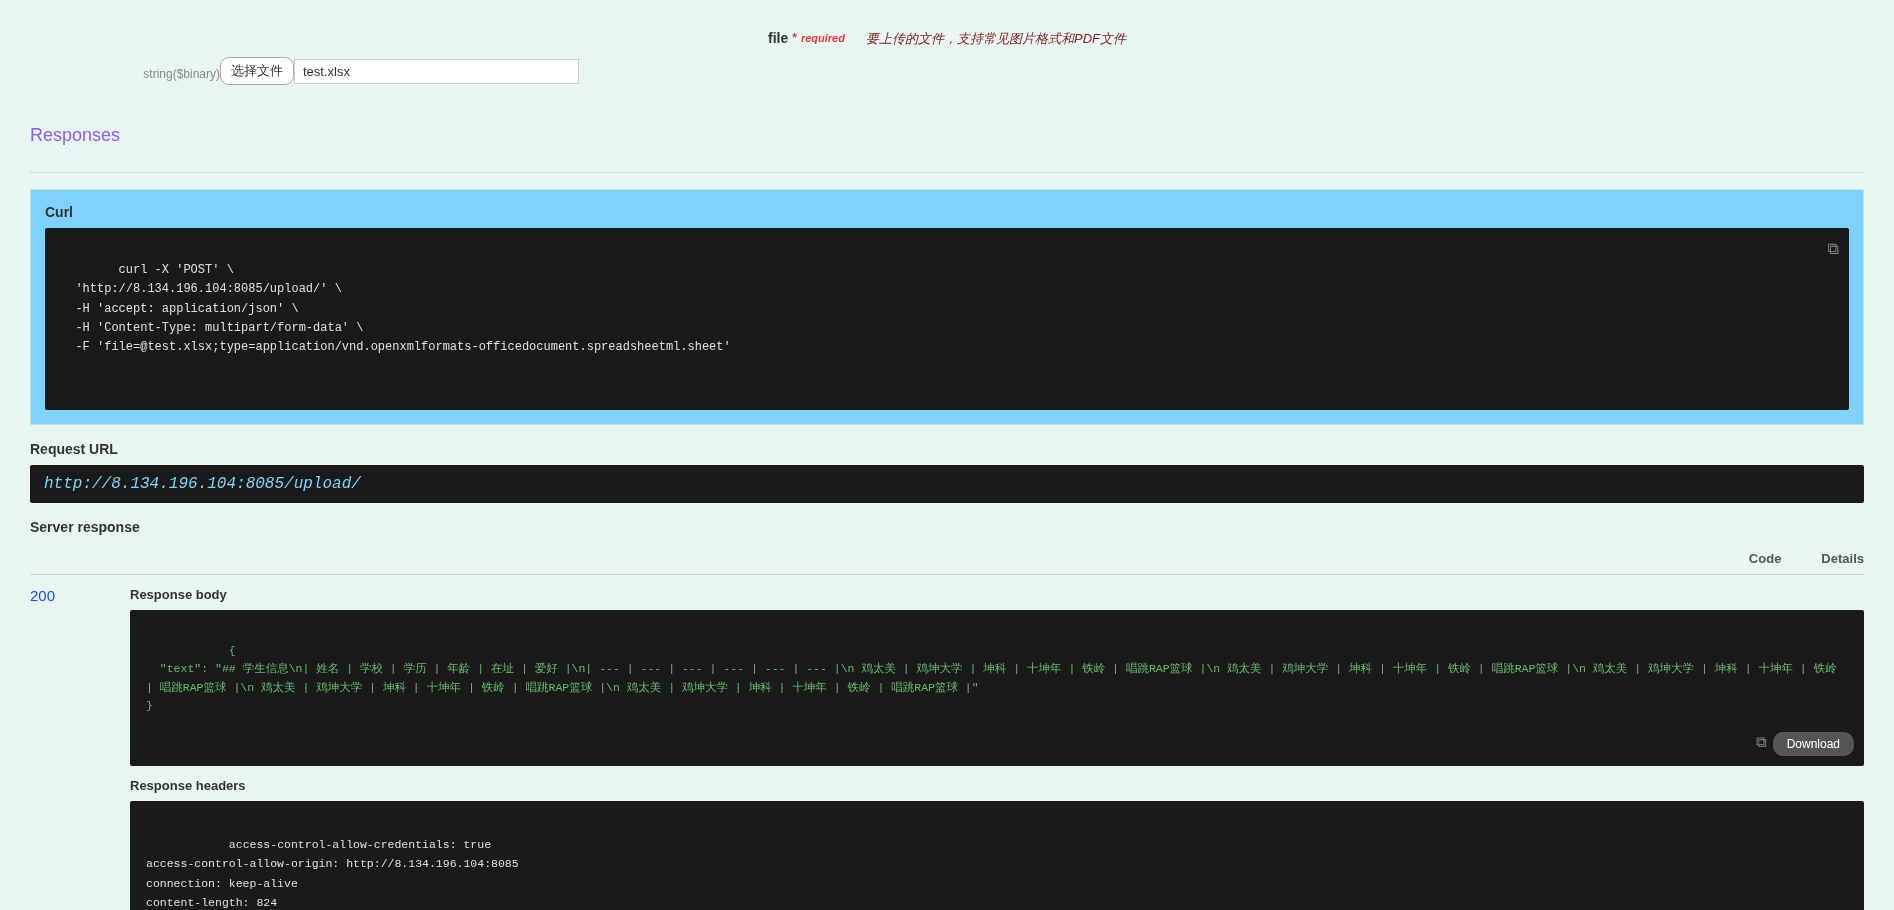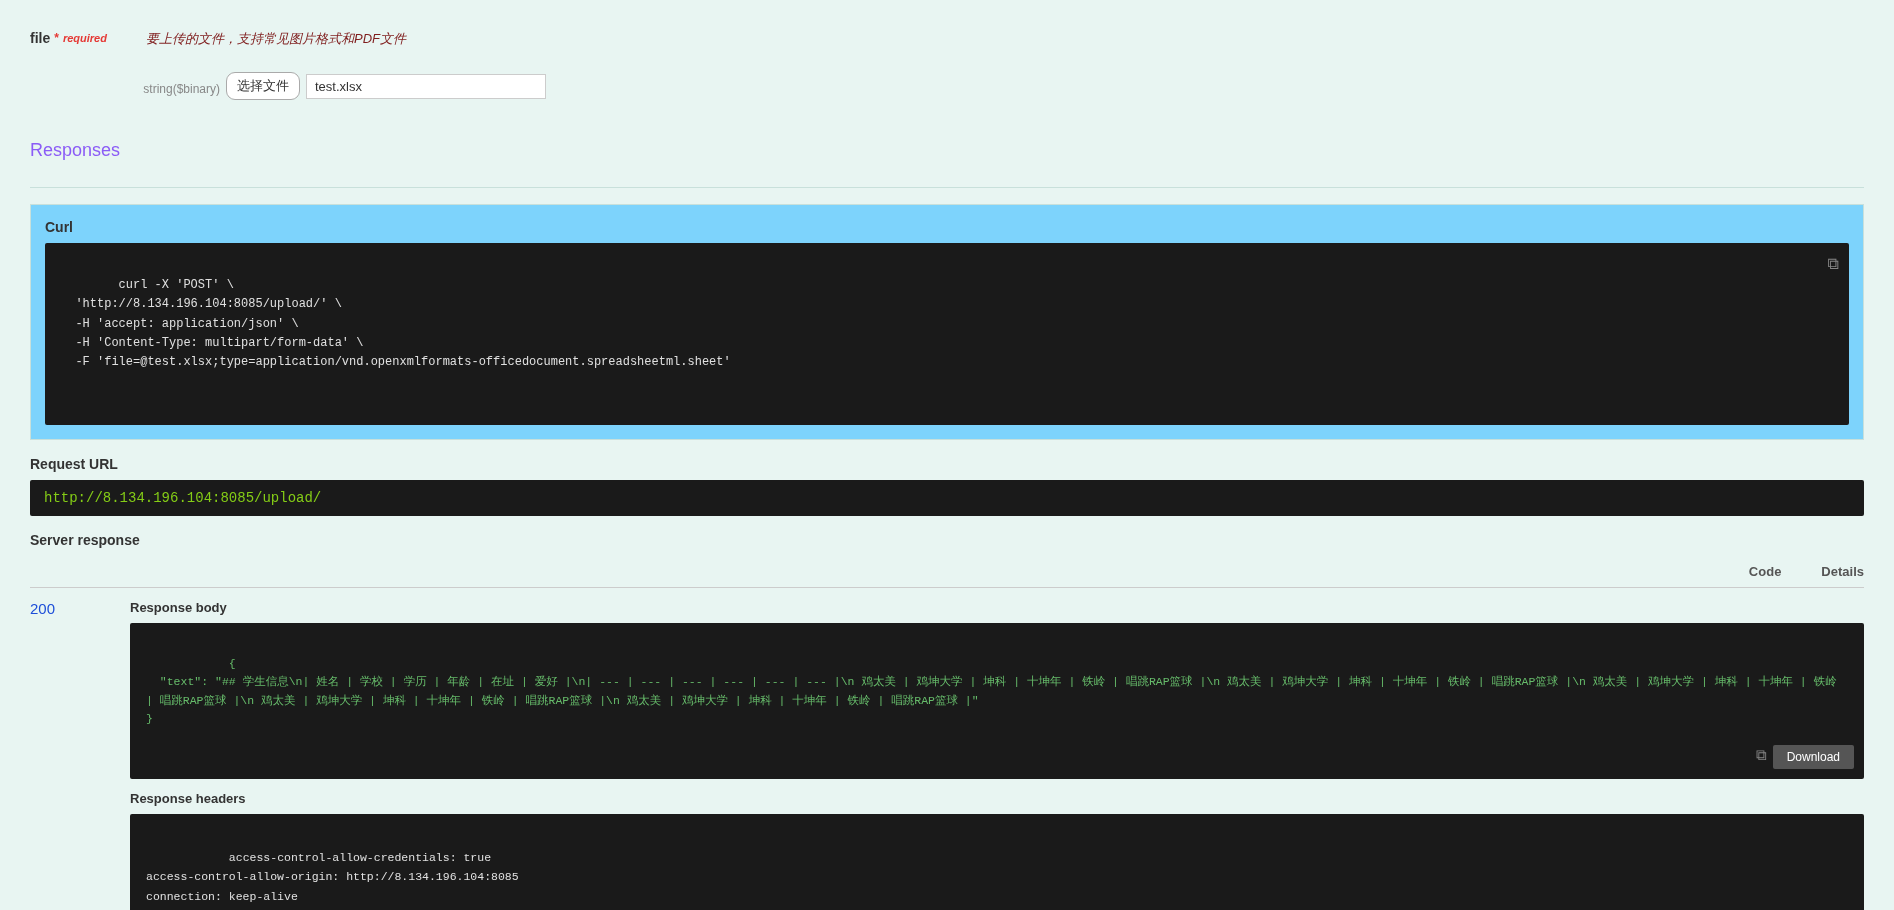--- a/index.html
+++ b/index.html
@@ -14,22 +14,23 @@
       background: #e8f5f2;
       padding: 20px 30px;
       max-width: 1894px;
     }
     .file-section {
       padding: 10px 0 20px 0;
     }
     .file-row {
       display: flex;
       align-items: flex-start;
-      gap: 28px;
-      margin-bottom: 24px;
+      gap: 10px;
+      margin-bottom: 9px;
+      justify-content: center;
     }
     .file-label {
       display: flex;
       align-items: center;
       gap: 4px;
       min-width: 80px;
       font-weight: 600;
       font-size: 14px;
       color: #333;
     }
@@ -51,41 +52,40 @@
     .file-type-label {
       color: #888;
       font-size: 12px;
       min-width: 100px;
       text-align: right;
       padding-top: 6px;
     }
     .file-input-row {
       display: flex;
       align-items: center;
-      gap: 6px;
       margin-left: 90px;
       margin-top: 4px;
     }
     .choose-file-btn {
       background: #fff;
       border: 1px solid #aaa;
       padding: 4px 10px;
       cursor: pointer;
       font-size: 13px;
       color: #333;
       border-radius: 9px;
     }
     .file-name-display {
       font-size: 13px;
       color: #333;
       padding: 4px 8px;
       border: 1px solid #ccc;
       background: #fff;
       min-width: 200px;
-      width: 240px;
+      width: 285px;
     }
     .button-row {
       display: flex;
       margin-top: 30px;
       margin-bottom: 10px;
     }
     .execute-btn {
       background: #3d6bbf;
       color: #fff;
       border: 1px solid #3d6bbf;
@@ -147,25 +147,26 @@
       cursor: pointer;
       opacity: 0.6;
       font-size: 16px;
       color: #ccc;
     }
     .request-url-section {
       margin-bottom: 16px;
     }
     .url-block {
       background: #1a1a1a;
-      color: #84cc16;
+      color: #7dd3fc;
       font-family: 'Courier New', monospace;
-      font-size: 14px;
+      font-size: 16px;
       padding: 10px 14px;
       border-radius: 2px;
+      font-style: italic;
     }
     .server-response-section {
       margin-bottom: 0;
     }
     .code-details-header {
       display: flex;
       align-items: center;
       gap: 40px;
       padding: 8px 0;
       border-bottom: 1px solid #ccc;
@@ -224,21 +225,21 @@
       font-size: 15px;
       color: #ccc;
     }
     .download-btn {
       background: #555;
       color: #fff;
       border: none;
       padding: 5px 14px;
       font-size: 12px;
       cursor: pointer;
-      border-radius: 2px;
+      border-radius: 10px;
     }
     .response-headers-label {
       font-size: 13px;
       font-weight: 600;
       margin: 12px 0 8px 0;
       color: #333;
     }
     .headers-code-block {
       background: #1a1a1a;
       color: #e0e0e0;

